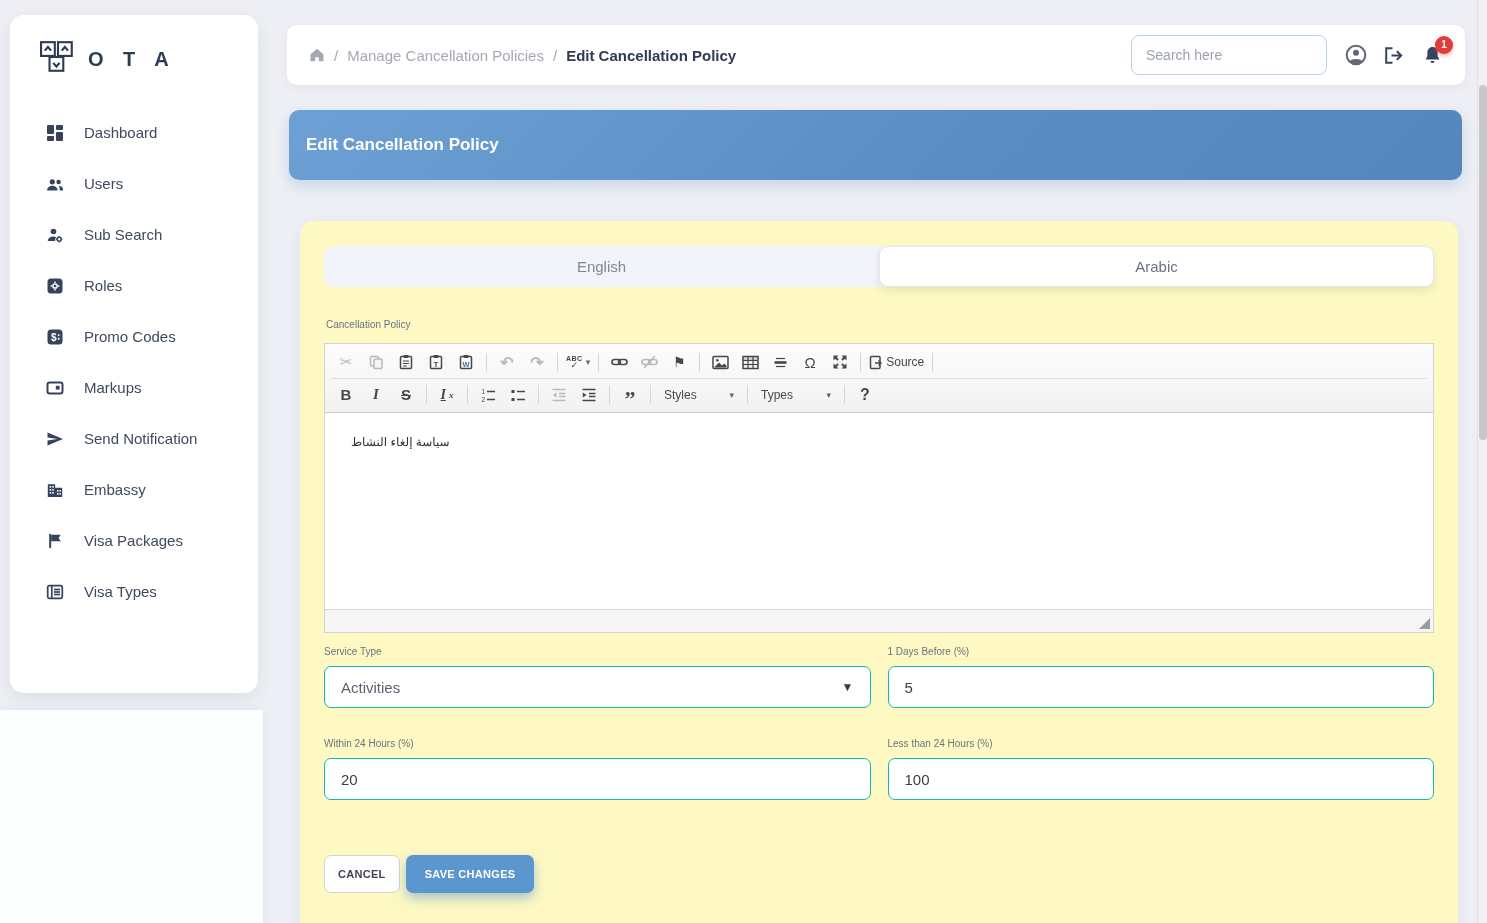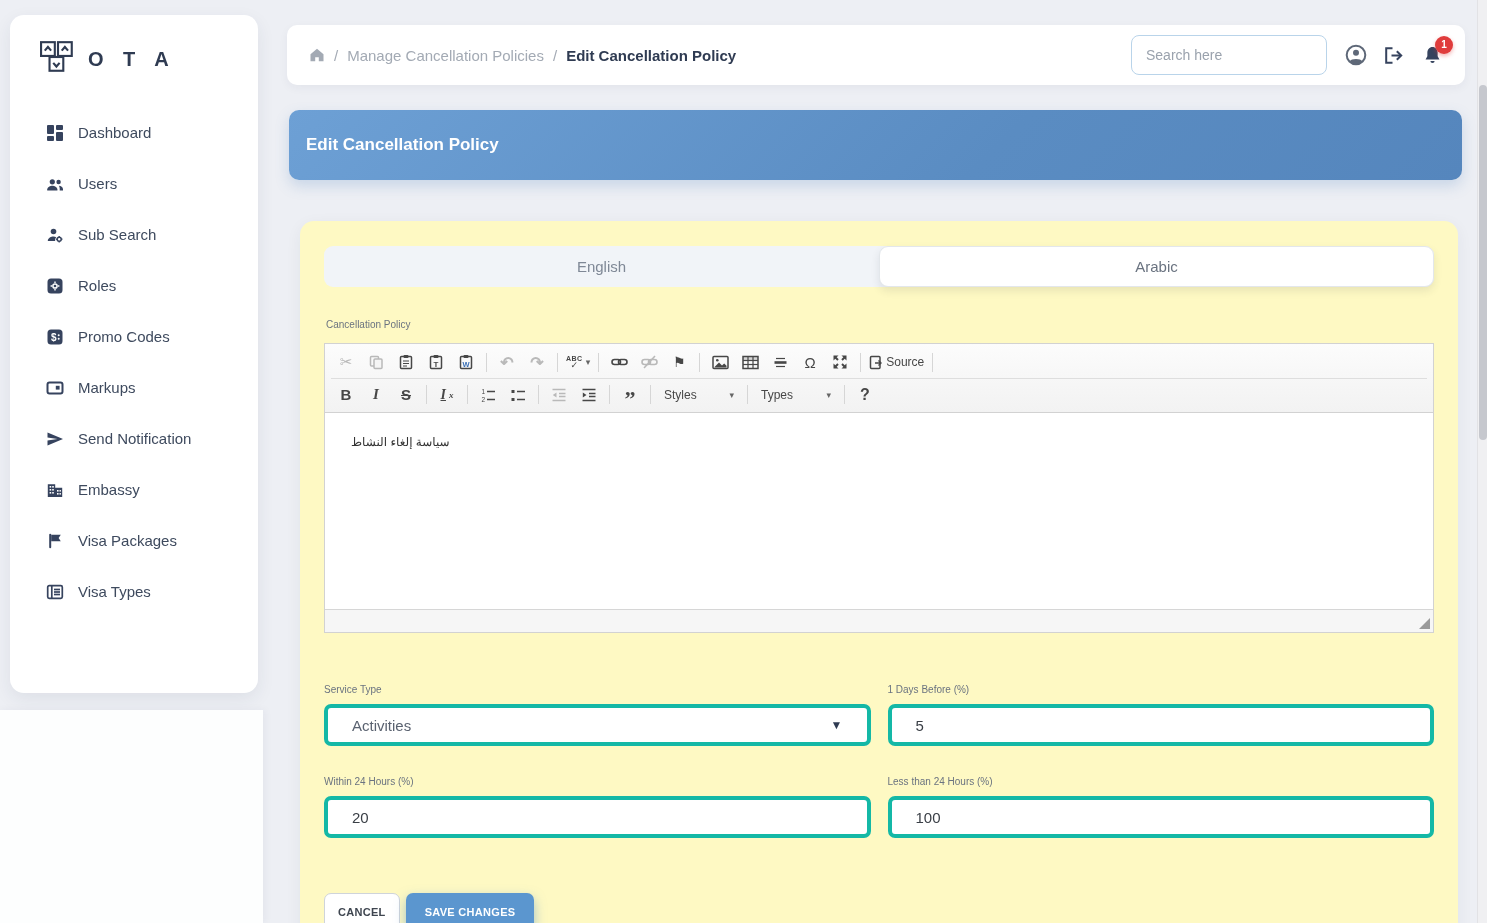--- a/index.html
+++ b/index.html
@@ -5,21 +5,21 @@
   * { box-sizing: border-box; margin: 0; padding: 0; }
   html,body { width:1487px; height:923px; overflow:hidden; }
   body { background:#edeff4; font-family:"Liberation Sans", sans-serif; position:relative; color:#3e4a5e; }
 
   
   .sidebar { position:absolute; left:10px; top:15px; width:248px; height:678px;
              background:#fff; border-radius:14px; box-shadow:0 6px 18px rgba(35,48,75,.08); }
   .brand { display:flex; align-items:center; gap:12px; padding:26px 0 0 30px; }
   .brand-text { font-size:20px; font-weight:bold; letter-spacing:7px; color:#2f3b52; }
   .nav { margin-top:30px; }
-  .nav-item { display:flex; align-items:center; gap:14px; height:51px; padding-left:36px; cursor:pointer; }
+  .nav-item { display:flex; align-items:center; gap:20px; height:51px; padding-left:36px; cursor:pointer; }
   .nav-item .nav-label { font-size:15px; color:#3e4a5e; }
   .nav-icon { width:18px; height:18px; display:inline-flex; align-items:center; justify-content:center; }
   .sub-panel { position:absolute; left:0; top:710px; width:263px; height:213px; background:#fdfefe;
                box-shadow:2px 0 8px rgba(35,48,75,.05); }
 
   
   .topbar { position:absolute; left:287px; top:25px; width:1178px; height:60px; background:#fff;
             border-radius:10px; display:flex; align-items:center; padding:0 22px;
             box-shadow:0 3px 10px rgba(35,48,75,.05); }
   .breadcrumb { display:flex; align-items:center; gap:9px; font-size:15px; }
@@ -80,23 +80,23 @@
   .omega-glyph { font-size:15px; }
   .flag-glyph { font-size:14px; }
   .arrow-glyph { font-size:16px; font-weight:bold; }
 
   .editor-body { height:196px; background:#fff; padding:22px 26px; font-size:12px; color:#333; }
   .editor-footer { height:23px; background:#f6f6f6; border-top:1px solid #d6d6d6; position:relative; }
   .resize-handle { position:absolute; right:3px; bottom:3px; width:0; height:0;
                    border-left:11px solid transparent; border-bottom:11px solid #9a9a9a; cursor:nwse-resize; }
 
   
-  .form-grid { display:grid; grid-template-columns:1fr 1fr; column-gap:17px; row-gap:0; margin-top:51px; }
+  .form-grid { display:grid; grid-template-columns:1fr 1fr; column-gap:17px; row-gap:0; margin-top:13px; }
   .form-group { display:flex; flex-direction:column; gap:9px; margin-bottom:30px; }
-  .input, .select { height:42px; border:4px solid #14b8a6; border-radius:7px; padding:0 24px; font-size:15px;
+  .input, .select { height:42px; border:1px solid #14b8a6; border-radius:7px; padding:0 16px; font-size:15px;
            color:#3a3f46; outline:none; background:#fff; width:100%; font-family:"Liberation Sans", sans-serif; }
   .select { display:flex; align-items:center; justify-content:space-between; cursor:pointer; color:#5a6270; }
   .select .caret { color:#2f3b52; font-size:12px; }
 
   .btn-row { display:flex; gap:6px; margin-top:25px; }
   .btn { height:38px; border-radius:7px; font-size:11px; font-weight:bold; letter-spacing:.3px;
          display:flex; align-items:center; justify-content:center; cursor:pointer;
          font-family:"Liberation Sans", sans-serif; }
   .btn-cancel { background:#fff; border:1px solid #cfd4da; color:#3f4650; padding:0 13px; }
   .btn-save { background:#5b96cf; border:none; color:#fff; padding:0 19px;

